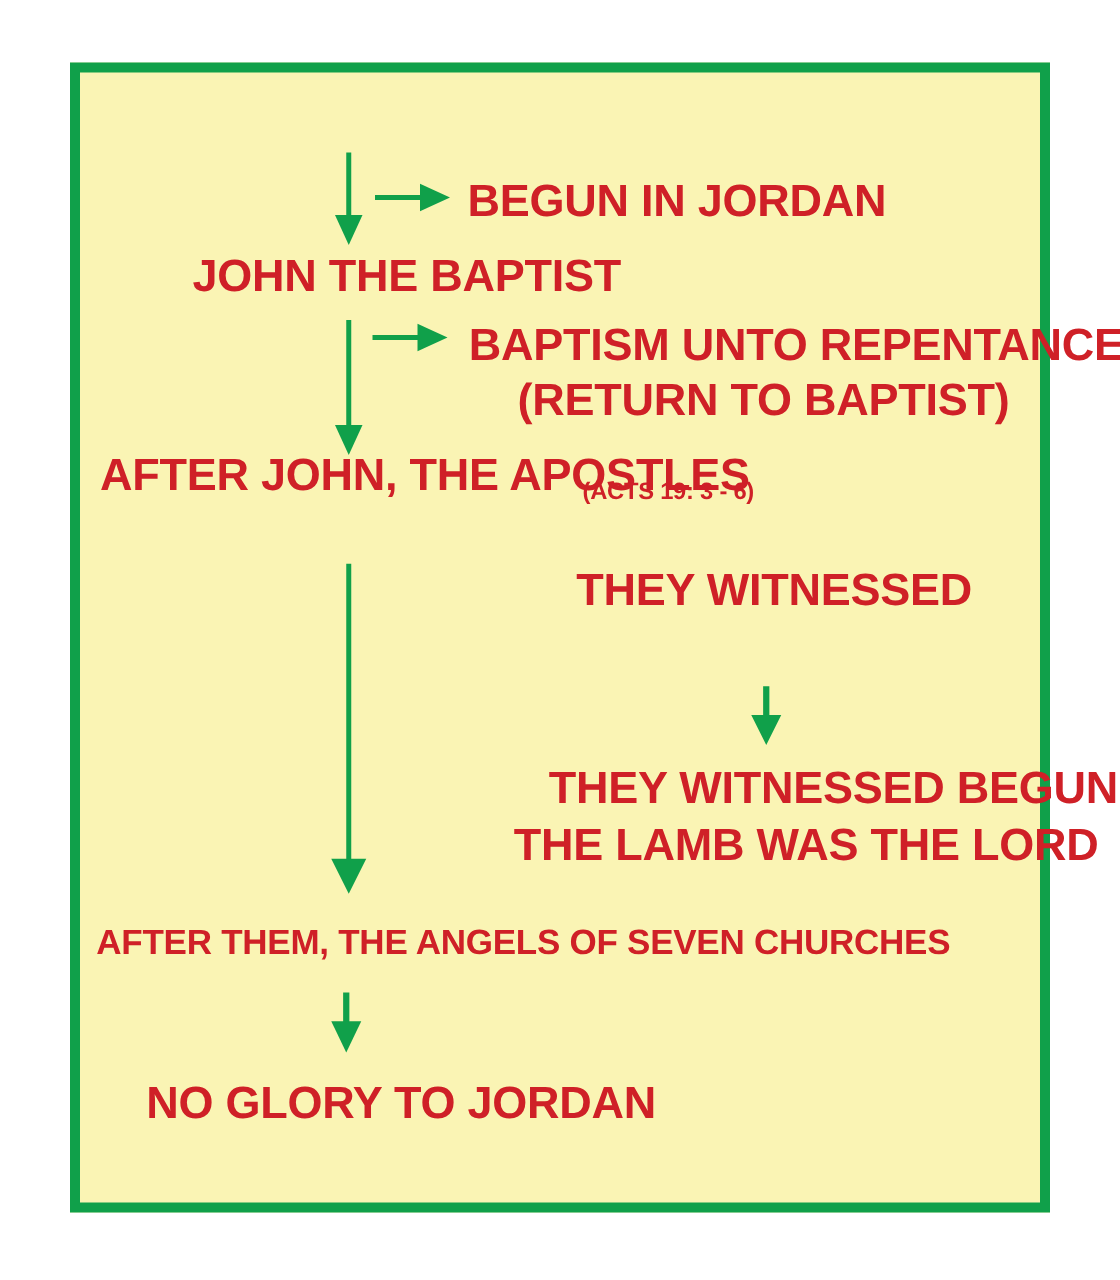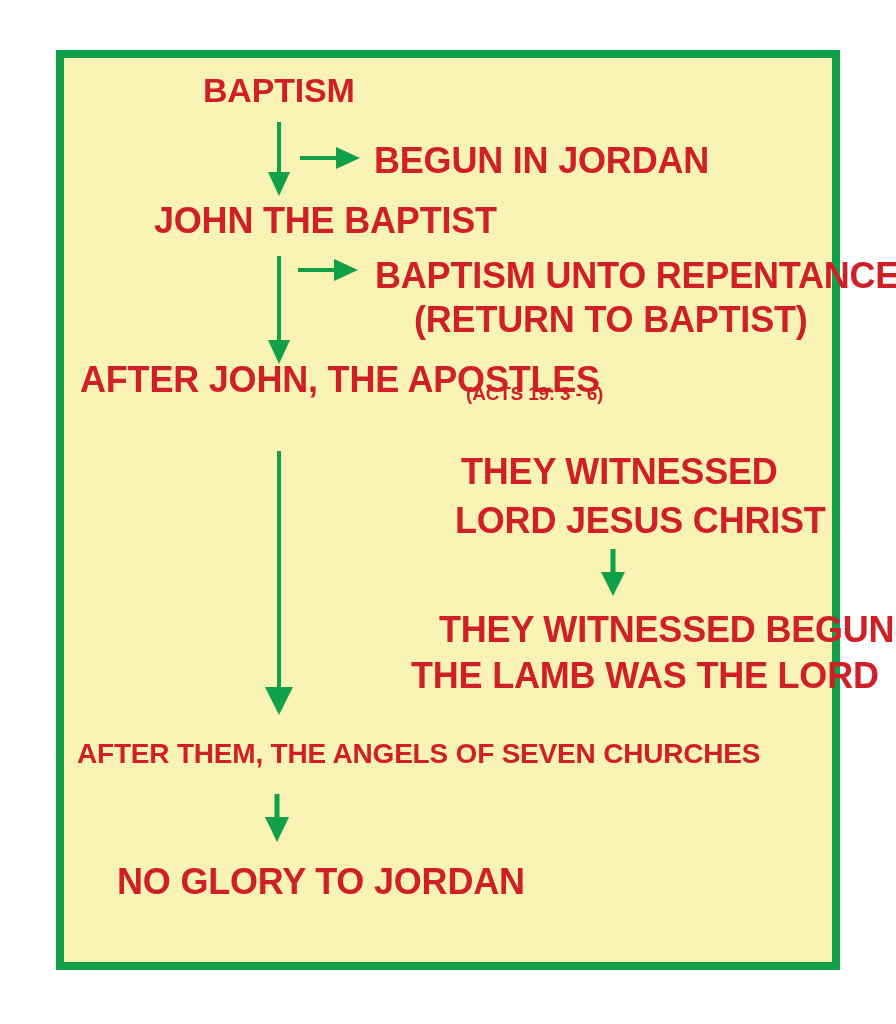--- a/index.html
+++ b/index.html
@@ -98,37 +98,35 @@
       <line x1="613" y1="549" x2="613" y2="577" stroke="#10a04a" stroke-width="5"></line>
       <polygon points="613,596 601,572 625,572" fill="#10a04a"></polygon>
     </g>
 
     <g>
       <line x1="277" y1="794" x2="277" y2="822" stroke="#10a04a" stroke-width="5"></line>
       <polygon points="277,842 265,817 289,817" fill="#10a04a"></polygon>
     </g>
   </svg>
 
-  <div class="node t-title" style="left:203px; top:73px;">BAPTISM</div>
 
   <div class="node t-big" style="left:374px; top:143px;">BEGUN IN JORDAN</div>
 
   <div class="node t-big" style="left:154px; top:203px;">JOHN THE BAPTIST</div>
 
   <div class="node t-big" style="left:375px; top:258px;">BAPTISM UNTO REPENTANCE</div>
 
   <div class="node t-big" style="left:414px; top:302px;">(RETURN TO BAPTIST)</div>
 
   <div class="node t-big" style="left:80px; top:362px;">AFTER JOHN, THE APOSTLES</div>
 
   <div class="node t-mid" style="left:466px; top:384px;">(ACTS 19: 3 - 6)</div>
 
   <div class="node t-big" style="left:461px; top:454px;">THEY WITNESSED</div>
 
-  <div class="node t-big" style="left:455px; top:503px;">LORD JESUS CHRIST</div>
 
   <div class="node t-big" style="left:439px; top:612px;">THEY WITNESSED BEGUN</div>
 
   <div class="node t-big" style="left:411px; top:658px;">THE LAMB WAS THE LORD</div>
 
   <div class="node t-line" style="left:77px; top:740px;">AFTER THEM, THE ANGELS OF SEVEN CHURCHES</div>
 
   <div class="node t-big" style="left:117px; top:864px;">NO GLORY TO JORDAN</div>
 
 

